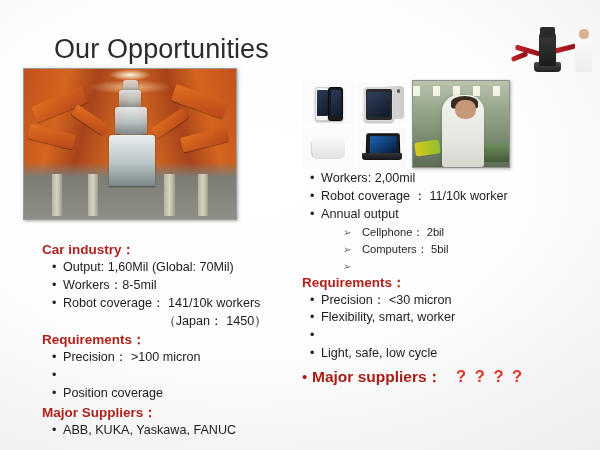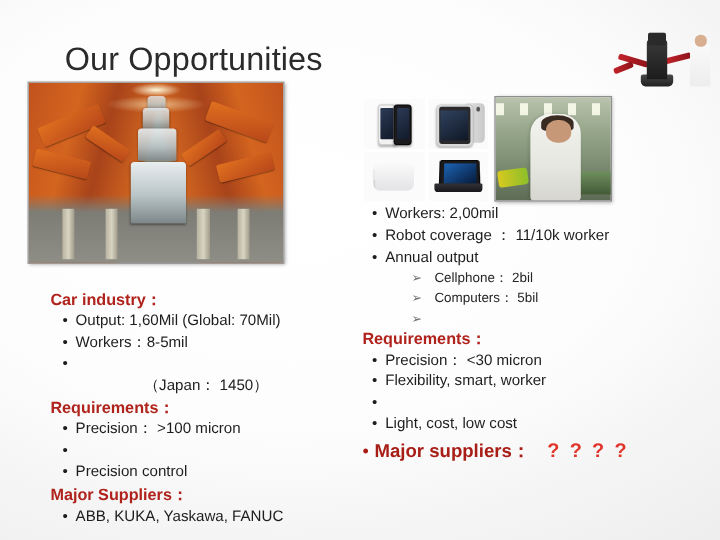--- a/index.html
+++ b/index.html
@@ -88,21 +88,21 @@
   #left-col {
     position: absolute;
     left: 42px;
     top: 219px;
     width: 268px;
     margin-top: 23px;
   }
   #left-col .heading { margin-top: 2px; }
   #left-col .heading:first-child { margin-top: 0; }
   #left-col .bullet-row, #left-col .plain-row { padding-left: 10px; }
-  .indent-japan { padding-left: 78px !important; }
+  .indent-japan { padding-left: 78px !important; text-align: center; }
 
   
   #right-col {
     position: absolute;
     left: 302px;
     top: 170px;
     width: 292px;
   }
   #right-col .bullet-row { padding-left: 8px; }
 
@@ -494,35 +494,36 @@
     <div class="bullet-row">
       <span class="bullet-dot">•</span>
       <span class="bullet-text">Output: 1,60Mil (Global: 70Mil)</span>
     </div>
     <div class="bullet-row">
       <span class="bullet-dot">•</span>
       <span class="bullet-text">Workers：8-5mil</span>
     </div>
     <div class="bullet-row">
       <span class="bullet-dot">•</span>
+      <span class="bullet-text">Robot coverage： 141/10k workers</span>
     </div>
     <div class="plain-row indent-japan">（Japan： 1450）</div>
 
     <div class="heading">Requirements：</div>
 
     <div class="bullet-row">
       <span class="bullet-dot">•</span>
       <span class="bullet-text">Precision： &gt;100 micron</span>
     </div>
     <div class="bullet-row">
       <span class="bullet-dot">•</span>
     </div>
     <div class="bullet-row">
       <span class="bullet-dot">•</span>
-      <span class="bullet-text">Precision control</span>
+      <span class="bullet-text">Position coverage</span>
     </div>
 
     <div class="heading">Major Suppliers：</div>
 
     <div class="bullet-row">
       <span class="bullet-dot">•</span>
       <span class="bullet-text">ABB, KUKA, Yaskawa, FANUC</span>
     </div>
   </div>
 
@@ -562,21 +563,21 @@
     </div>
     <div class="bullet-row">
       <span class="bullet-dot">•</span>
       <span class="bullet-text">Flexibility, smart, worker</span>
     </div>
     <div class="bullet-row">
       <span class="bullet-dot">•</span>
     </div>
     <div class="bullet-row">
       <span class="bullet-dot">•</span>
-      <span class="bullet-text">Light, cost, low cost</span>
+      <span class="bullet-text">Light, safe, low cycle</span>
     </div>
 
     <div class="big-red-row">
       <span class="bullet-dot">•</span>
       <span class="big-red-label">Major suppliers：</span>
       <span class="big-red-qs">? ? ? ?</span>
     </div>
   </div>
 
 </div>

